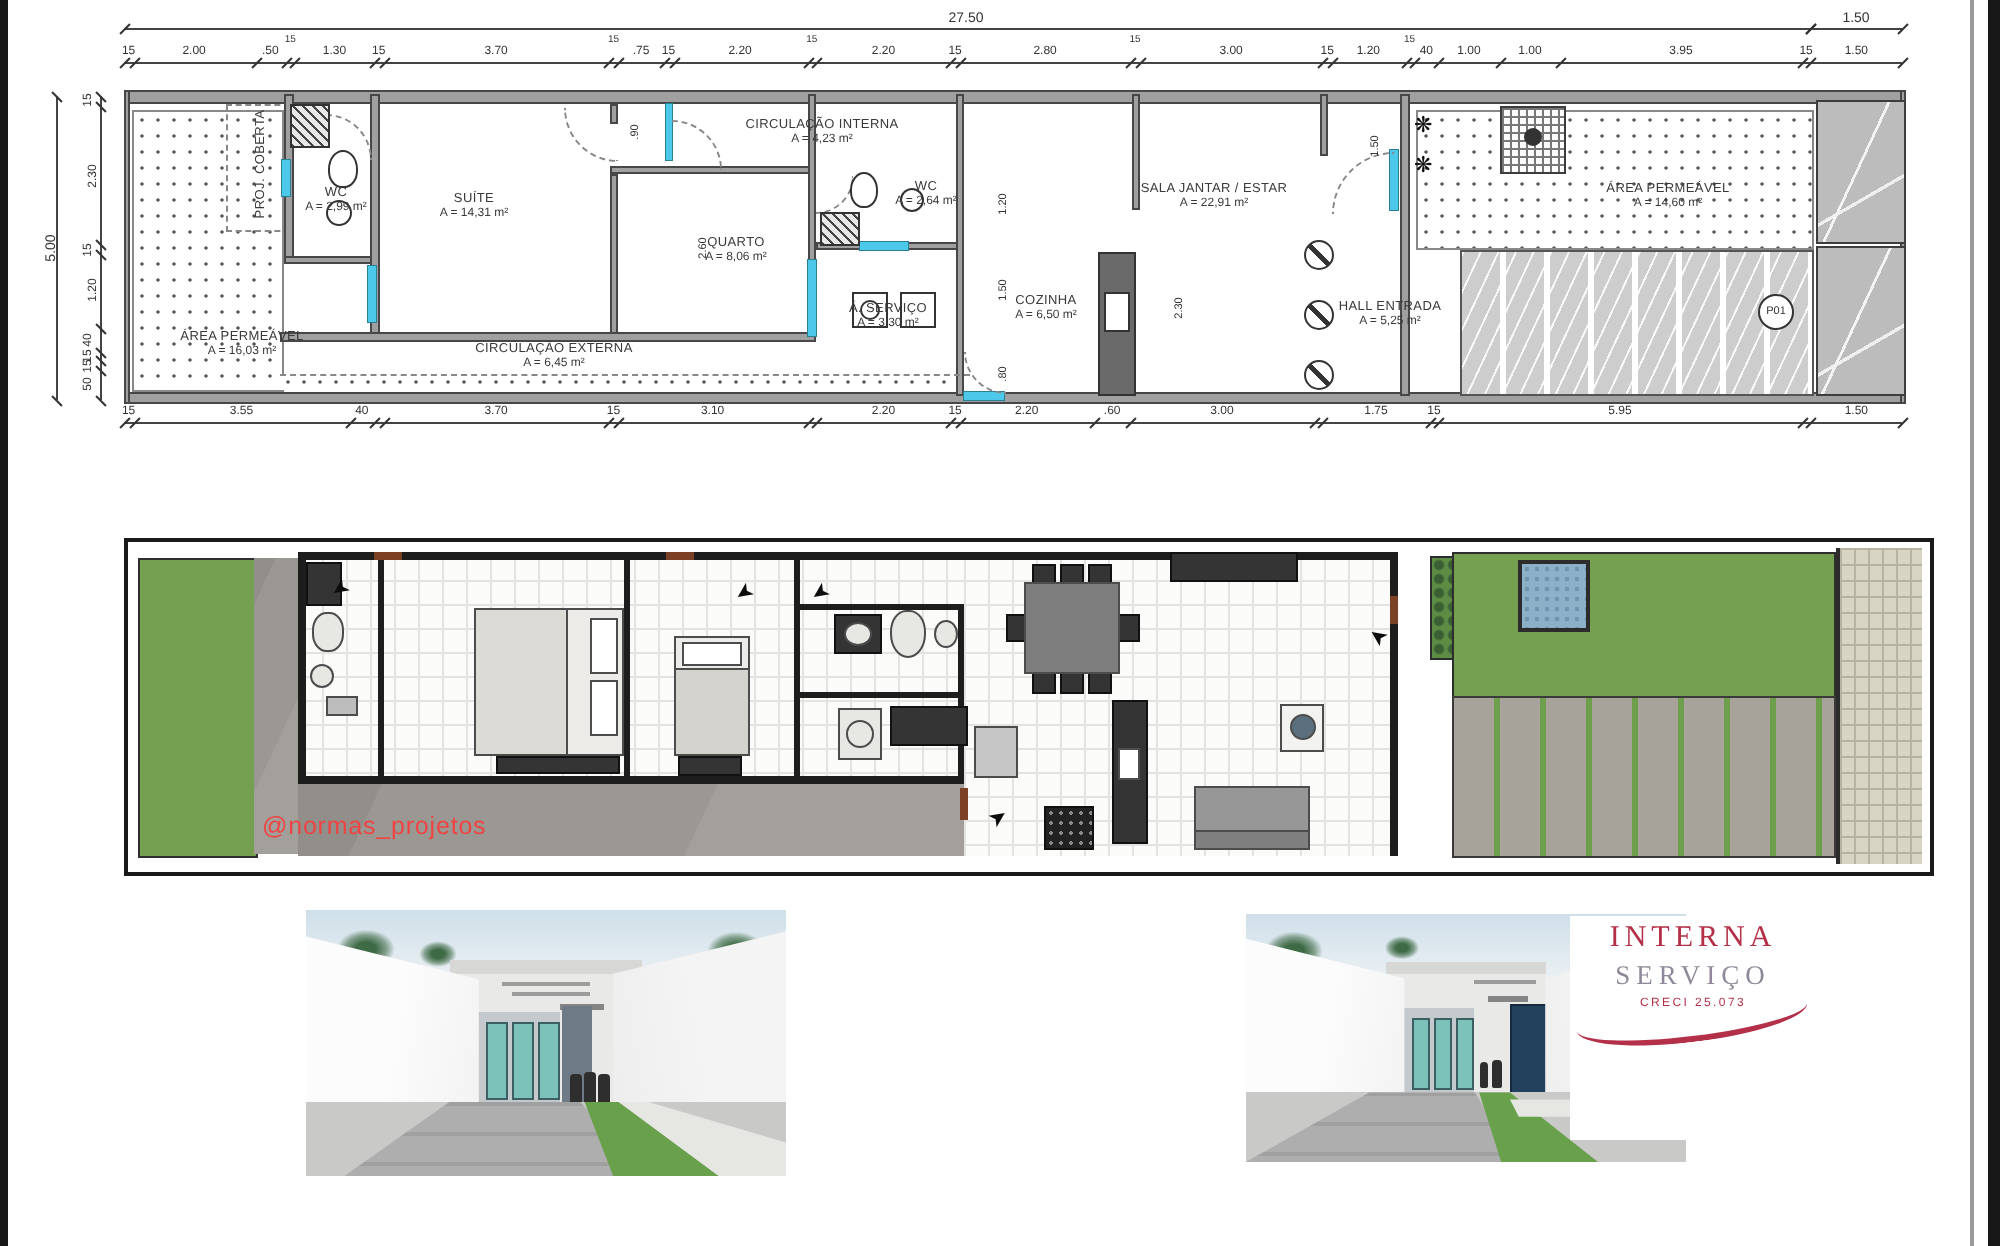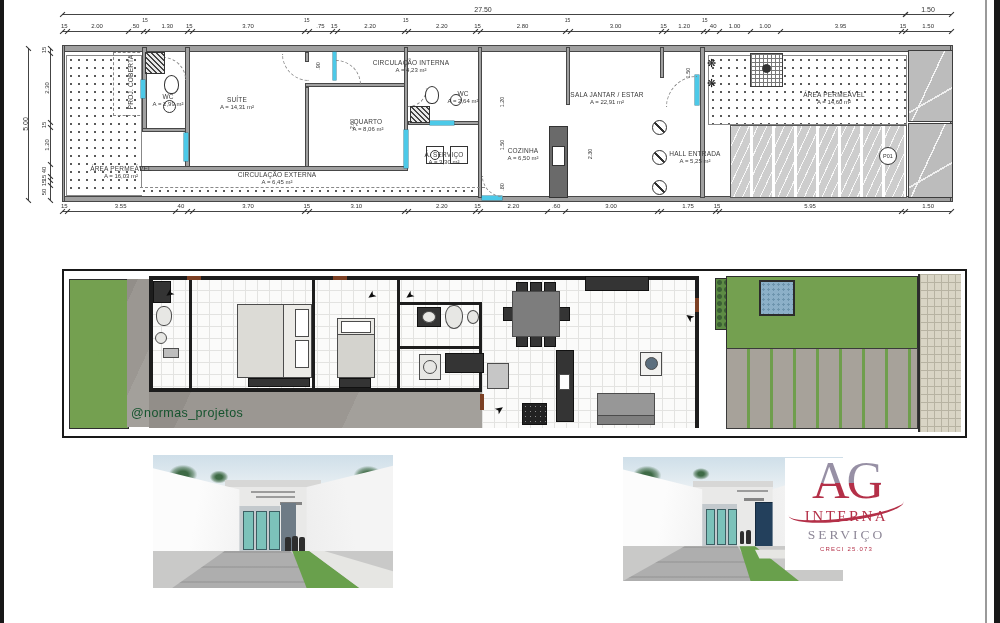--- a/index.html
+++ b/index.html
@@ -56,21 +56,21 @@
   .p2in{position:absolute;left:3px;top:3px;width:894px;height:158px;background:#fff;overflow:hidden;}
   .tile{background-color:#fbfbfa;
         background-image:linear-gradient(#e3e3e1 1px,transparent 1px),
                          linear-gradient(90deg,#e3e3e1 1px,transparent 1px);background-size:12px 12px;}
   .bw{position:absolute;background:#1d1d1d;}
   .brown{position:absolute;background:#7c4024;}
   .grass{background-color:#74a050;background-image:radial-gradient(#67934605 1px,transparent 1px);}
   .conc{background-color:#9b9792;background-image:linear-gradient(115deg,#928e89 0 12%,transparent 12% 60%,#a3a09b 60% 100%);}
   .furn{position:absolute;border:1px solid #4c4c4c;background:#e7e7e4;}
   .dark{background:#343434;border-color:#111;}
-  .wmark{position:absolute;font-size:12.5px;color:#14532d;letter-spacing:.4px;}
+  .wmark{position:absolute;font-size:12.5px;color:#ef4444;letter-spacing:.4px;}
   .aro{position:absolute;font-size:11px;color:#0c0c0c;line-height:1;}
   .pool{position:absolute;background:#8cb0c8;border:2.5px solid #2c2c2c;
         background-image:radial-gradient(#6d94ad 1px,transparent 1.3px);background-size:5px 5px;}
   .walkside{position:absolute;background-color:#d9d5c5;
         background-image:linear-gradient(#b7b3a2 1px,transparent 1px),
                          linear-gradient(90deg,#b7b3a2 1px,transparent 1px);
         background-size:14px 8px,7px 16px;}
   .drive2{position:absolute;background:repeating-linear-gradient(90deg,#a7a29a 0 20px,#6f9e4d 20px 23px);
         border:1px solid #3a3a3a;}
   
@@ -511,21 +511,20 @@
     <div class="wallL"></div>
     <div class="wallR" style="clip-path:polygon(100% 8%,68% 26%,68% 88%,100% 100%);"></div>
     <div class="floorband">
       <div class="path" style="clip-path:polygon(28% 0,52% 0,62% 100%,0 100%);"></div>
       <div class="grassr" style="clip-path:polygon(53% 0,60% 0,80% 100%,58% 100%);"></div>
       <div class="walk" style="clip-path:polygon(60% 10%,74% 10%,80% 35%,62% 35%);"></div>
     </div>
   </div>
 
   <div class="logo">
-    <div class="ag">AG</div>
     <div class="swoosh"></div>
     <div class="bez">INTERNA</div>
     <div class="imo">SERVIÇO</div>
     <div class="creci">CRECI 25.073</div>
   </div>
 
   <div class="frameL"></div>
   <div class="frameRthin"></div>
   <div class="frameR"></div>
 </div>

